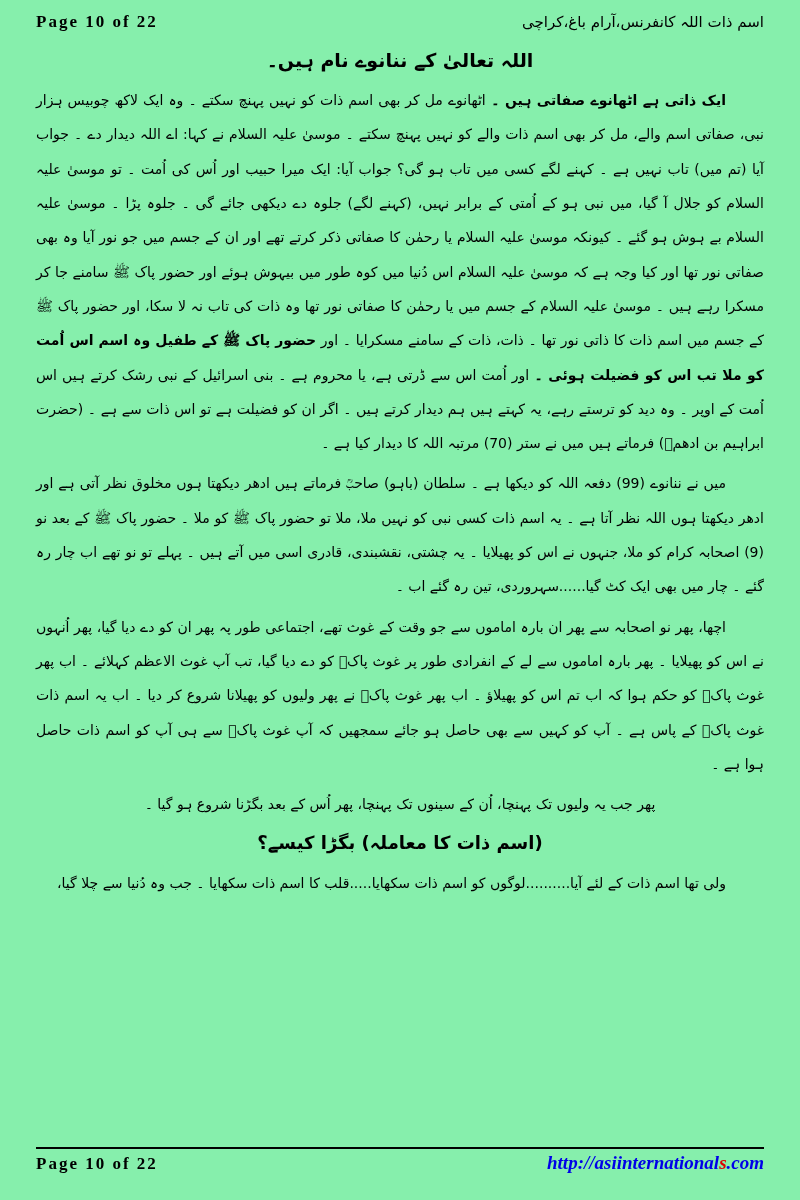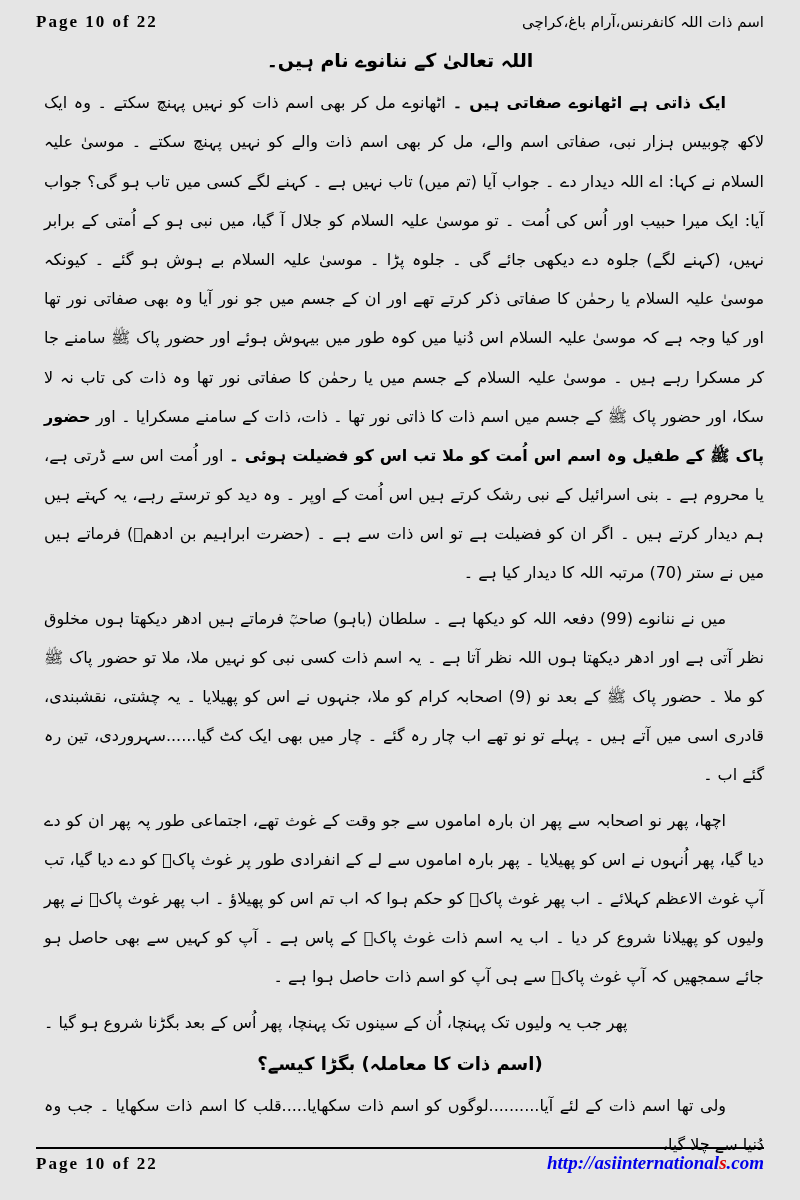--- a/index.html
+++ b/index.html
@@ -1,18 +1,18 @@
 <!DOCTYPE html>
 <html lang="ur"><head>
 <meta charset="utf-8">
 <style>
   html,body { margin:0; padding:0; background:#ffffff; }
   .page {
     width:800px; height:1200px; box-sizing:border-box;
-    position:relative; background:#e5e5e5; color:#000;
+    position:relative; background:#86efac; color:#000;
     padding:12px 36px 0 36px; overflow:hidden;
     font-family:"DejaVu Sans", sans-serif;
   }
   
   .header { display:flex; justify-content:space-between; align-items:flex-start; }
   .page-label {
     font-family:"Liberation Serif", serif; font-weight:bold;
     font-size:17px; letter-spacing:2px; white-space:nowrap;
   }
   .header-title {
@@ -27,25 +27,25 @@
   }
   .h2 {
     font-size:18px; font-weight:bold; text-align:right;
     margin:10px 0 6px 0; line-height:1.8;
   }
   .h3 {
     font-size:18px; font-weight:bold; text-align:center;
     margin:4px 0 6px 0; line-height:1.8;
   }
   p.urdu {
-    font-size:16px; line-height:2.45; margin:0 0 6px 8px;
+    font-size:14px; line-height:2.45; margin:0 0 6px 0;
     text-align:justify; text-justify:inter-word;
   }
   p.urdu.indent { text-indent:38px; }
-  p.urdu.center { text-align:left; }
+  p.urdu.center { text-align:center; }
   .bold { font-weight:bold; }
   
   .footer {
     position:absolute; left:36px; right:36px; bottom:26px;
     border-top:2px solid #000; padding-top:3px;
     display:flex; justify-content:space-between; align-items:baseline;
   }
   .footer-url {
     font-family:"Liberation Serif", serif; font-weight:bold; font-style:italic;
     font-size:19px; color:#0000e8; text-decoration:none;

